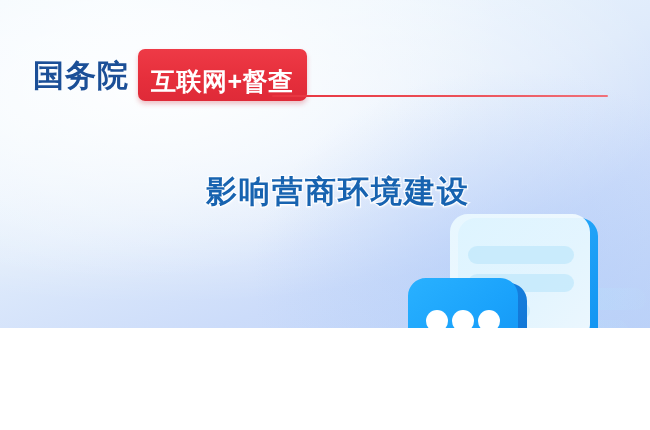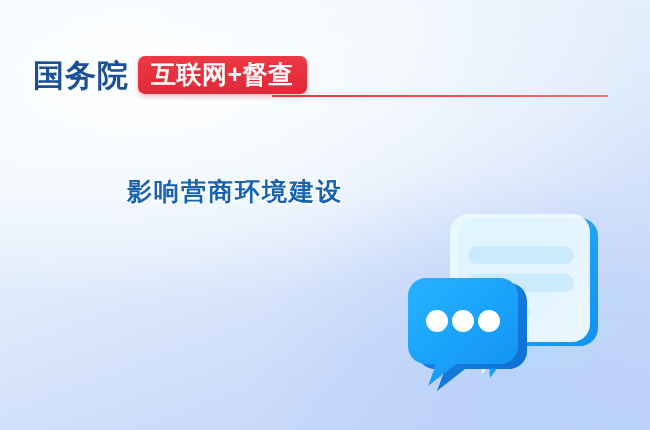--- a/index.html
+++ b/index.html
@@ -9,21 +9,21 @@
   body {
     width: 650px;
     height: 430px;
     overflow: hidden;
     font-family: "Liberation Sans", "DejaVu Sans", sans-serif;
   }
 
   #banner {
     position: relative;
     width: 650px;
-    height: 430px;
+    height: 328px;
     overflow: hidden;
     background:
       radial-gradient(ellipse 620px 420px at 18% 6%, #f4fafe 0%, rgba(244,250,254,0) 62%),
       linear-gradient(160deg, #eaf4fd 0%, #e9f3fc 24%, #dfebfb 46%, #ccdcfa 72%, #bed3f8 100%);
   }
 
   
   .bg-wash {
     position: absolute;
     left: -60px;
@@ -59,21 +59,21 @@
     color: #1b4f97;
     letter-spacing: 1px;
     line-height: 1;
     white-space: nowrap;
     text-shadow: 0 1px 0 rgba(255,255,255,0.9);
   }
   .badge {
     margin-left: 9px;
     background: linear-gradient(180deg, #ee3a46 0%, #e62f3c 55%, #df2a38 100%);
     border-radius: 7px;
-    padding: 6px 13px 7px 13px;
+    padding: 20px 13px 7px 13px;
     box-shadow: 0 3px 5px rgba(200,40,55,0.28);
     position: relative;
   }
   .badge-text {
     font-family: "Liberation Sans", "DejaVu Sans", sans-serif;
     font-size: 25px;
     font-weight: bold;
     color: #ffffff;
     letter-spacing: 0.5px;
     line-height: 1;
@@ -92,29 +92,30 @@
   
   .title-block {
     position: absolute;
     left: 0;
     top: 168px;
     width: 470px;
     text-align: center;
   }
   .title-line {
     font-family: "Liberation Sans", "DejaVu Sans", sans-serif;
-    font-size: 25px;
+    font-size: 31px;
     font-weight: bold;
     color: #1763b0;
     letter-spacing: 2px;
     line-height: 47px;
     white-space: nowrap;
     -webkit-text-stroke: 2.5px rgba(255,255,255,0.82);
     paint-order: stroke fill;
     text-shadow: 0 2px 3px rgba(255,255,255,0.65);
+    text-align: right;
   }
 
   
   .illus {
     position: absolute;
     left: 400px;
     top: 196px;
     width: 250px;
     height: 210px;
   }

